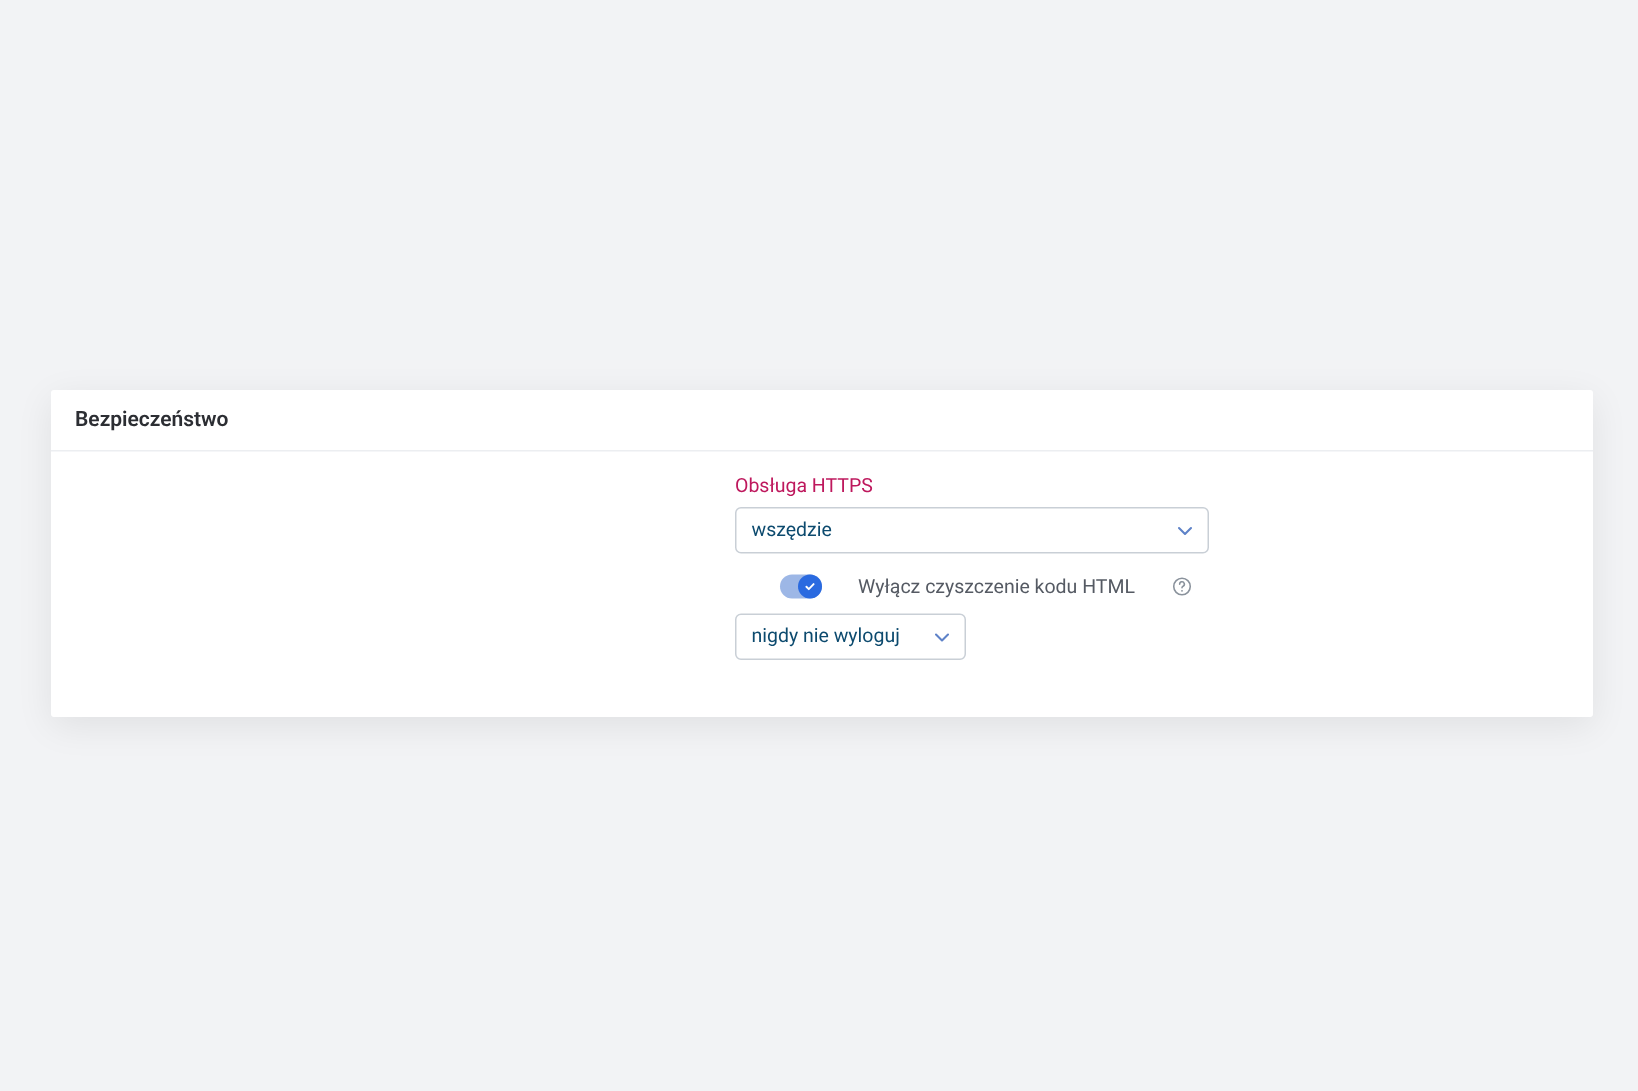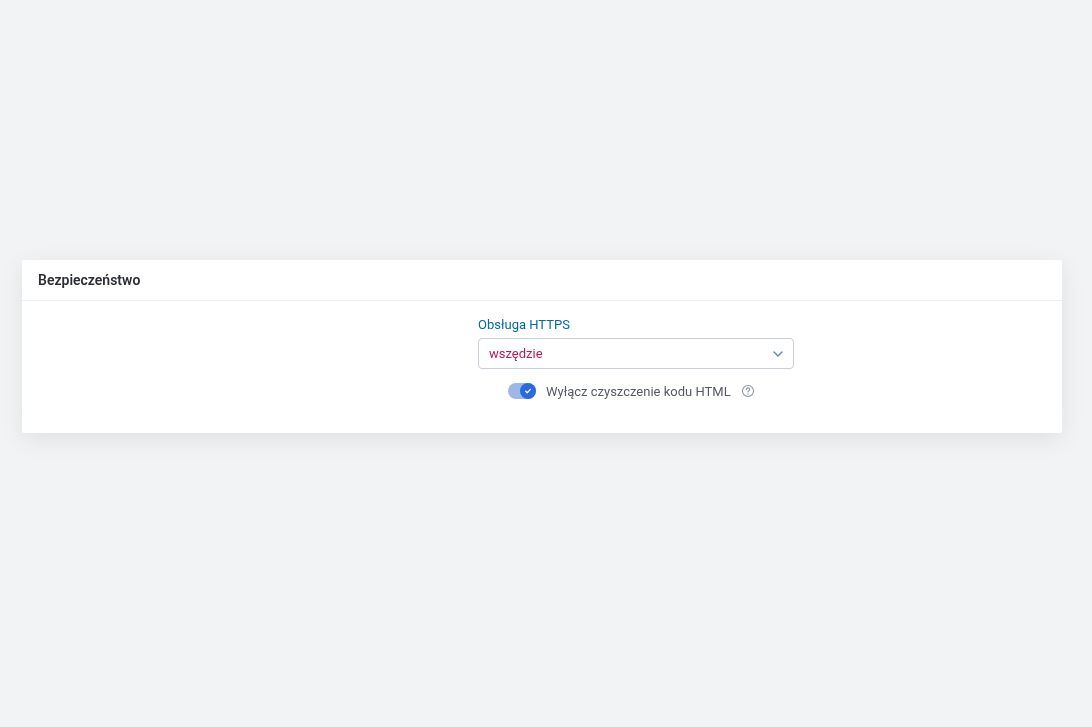--- a/index.html
+++ b/index.html
@@ -9,21 +9,21 @@
     }
     body {
       font-family: -apple-system, BlinkMacSystemFont, "Segoe UI", Roboto, Arial, sans-serif;
       background: #f2f3f5;
       width: 1092px;
       height: 727px;
       overflow: hidden;
     }
     .panel {
       background: #ffffff;
-      margin: 260px 30px 0 22px;
+      margin: 260px 30px 0 34px;
       box-shadow: 0 6px 25px rgba(0,0,0,0.08);
       border-radius: 2px;
     }
     .panel-header {
       padding: 12px 16px;
       border-bottom: 1px solid #eceef1;
     }
     .panel-title {
       font-size: 14px;
       font-weight: 600;
@@ -35,21 +35,21 @@
     }
     .left-col {
       width: 440px;
       flex-shrink: 0;
     }
     .right-col {
       flex: 1;
     }
     .field-label {
       font-size: 13px;
-      color: #0369a1;
+      color: #be185d;
       margin-bottom: 6px;
       display: flex;
       align-items: center;
       gap: 5px;
     }
     .select-wrap {
       position: relative;
       margin-bottom: 14px;
     }
     .select-wrap.wide {
@@ -58,40 +58,40 @@
     .select-wrap.narrow {
       width: 154px;
     }
     .select-btn {
       width: 100%;
       border: 1px solid #c9cfd6;
       border-radius: 4px;
       background: #fff;
       padding: 7px 30px 7px 10px;
       font-size: 13px;
-      color: #be185d;
+      color: #0c4a6e;
       text-align: left;
       cursor: pointer;
       position: relative;
       font-family: inherit;
     }
     .chevron {
       position: absolute;
       right: 10px;
       top: 50%;
       transform: translateY(-50%);
       pointer-events: none;
     }
     .chevron svg {
       display: block;
     }
     .toggle-row {
       display: flex;
       align-items: center;
-      gap: 10px;
+      gap: 24px;
       margin-bottom: 10px;
       padding-left: 30px;
     }
     .toggle {
       width: 28px;
       height: 16px;
       border-radius: 8px;
       position: relative;
       cursor: pointer;
       flex-shrink: 0;
@@ -177,17 +177,27 @@
           <svg width="14" height="14" viewBox="0 0 16 16">
               <circle cx="8" cy="8" r="6.3" stroke="#8a929c" stroke-width="1.2" fill="none"></circle>
               <path d="M6.2 6.2 a1.8 1.8 0 1 1 2.6 1.6 c-0.6 0.3 -0.8 0.7 -0.8 1.2" stroke="#8a929c" stroke-width="1.2" fill="none" stroke-linecap="round"></path>
               <circle cx="8" cy="11.3" r="0.7" fill="#8a929c"></circle>
             </svg>
         </span>
       </div>
 
 
       <div class="logout-block">
+        <div class="select-wrap narrow">
+          <button class="select-btn">
+            <span>nigdy nie wyloguj</span>
+            <span class="chevron">
+              <svg width="10" height="6" viewBox="0 0 10 6">
+                  <path d="M1 1 L5 5 L9 1" stroke="#5e82c8" stroke-width="1.4" fill="none" stroke-linecap="round" stroke-linejoin="round"></path>
+                </svg>
+            </span>
+          </button>
+        </div>
       </div>
 
     </div>
   </div>
 </div>
 
 </body></html>

